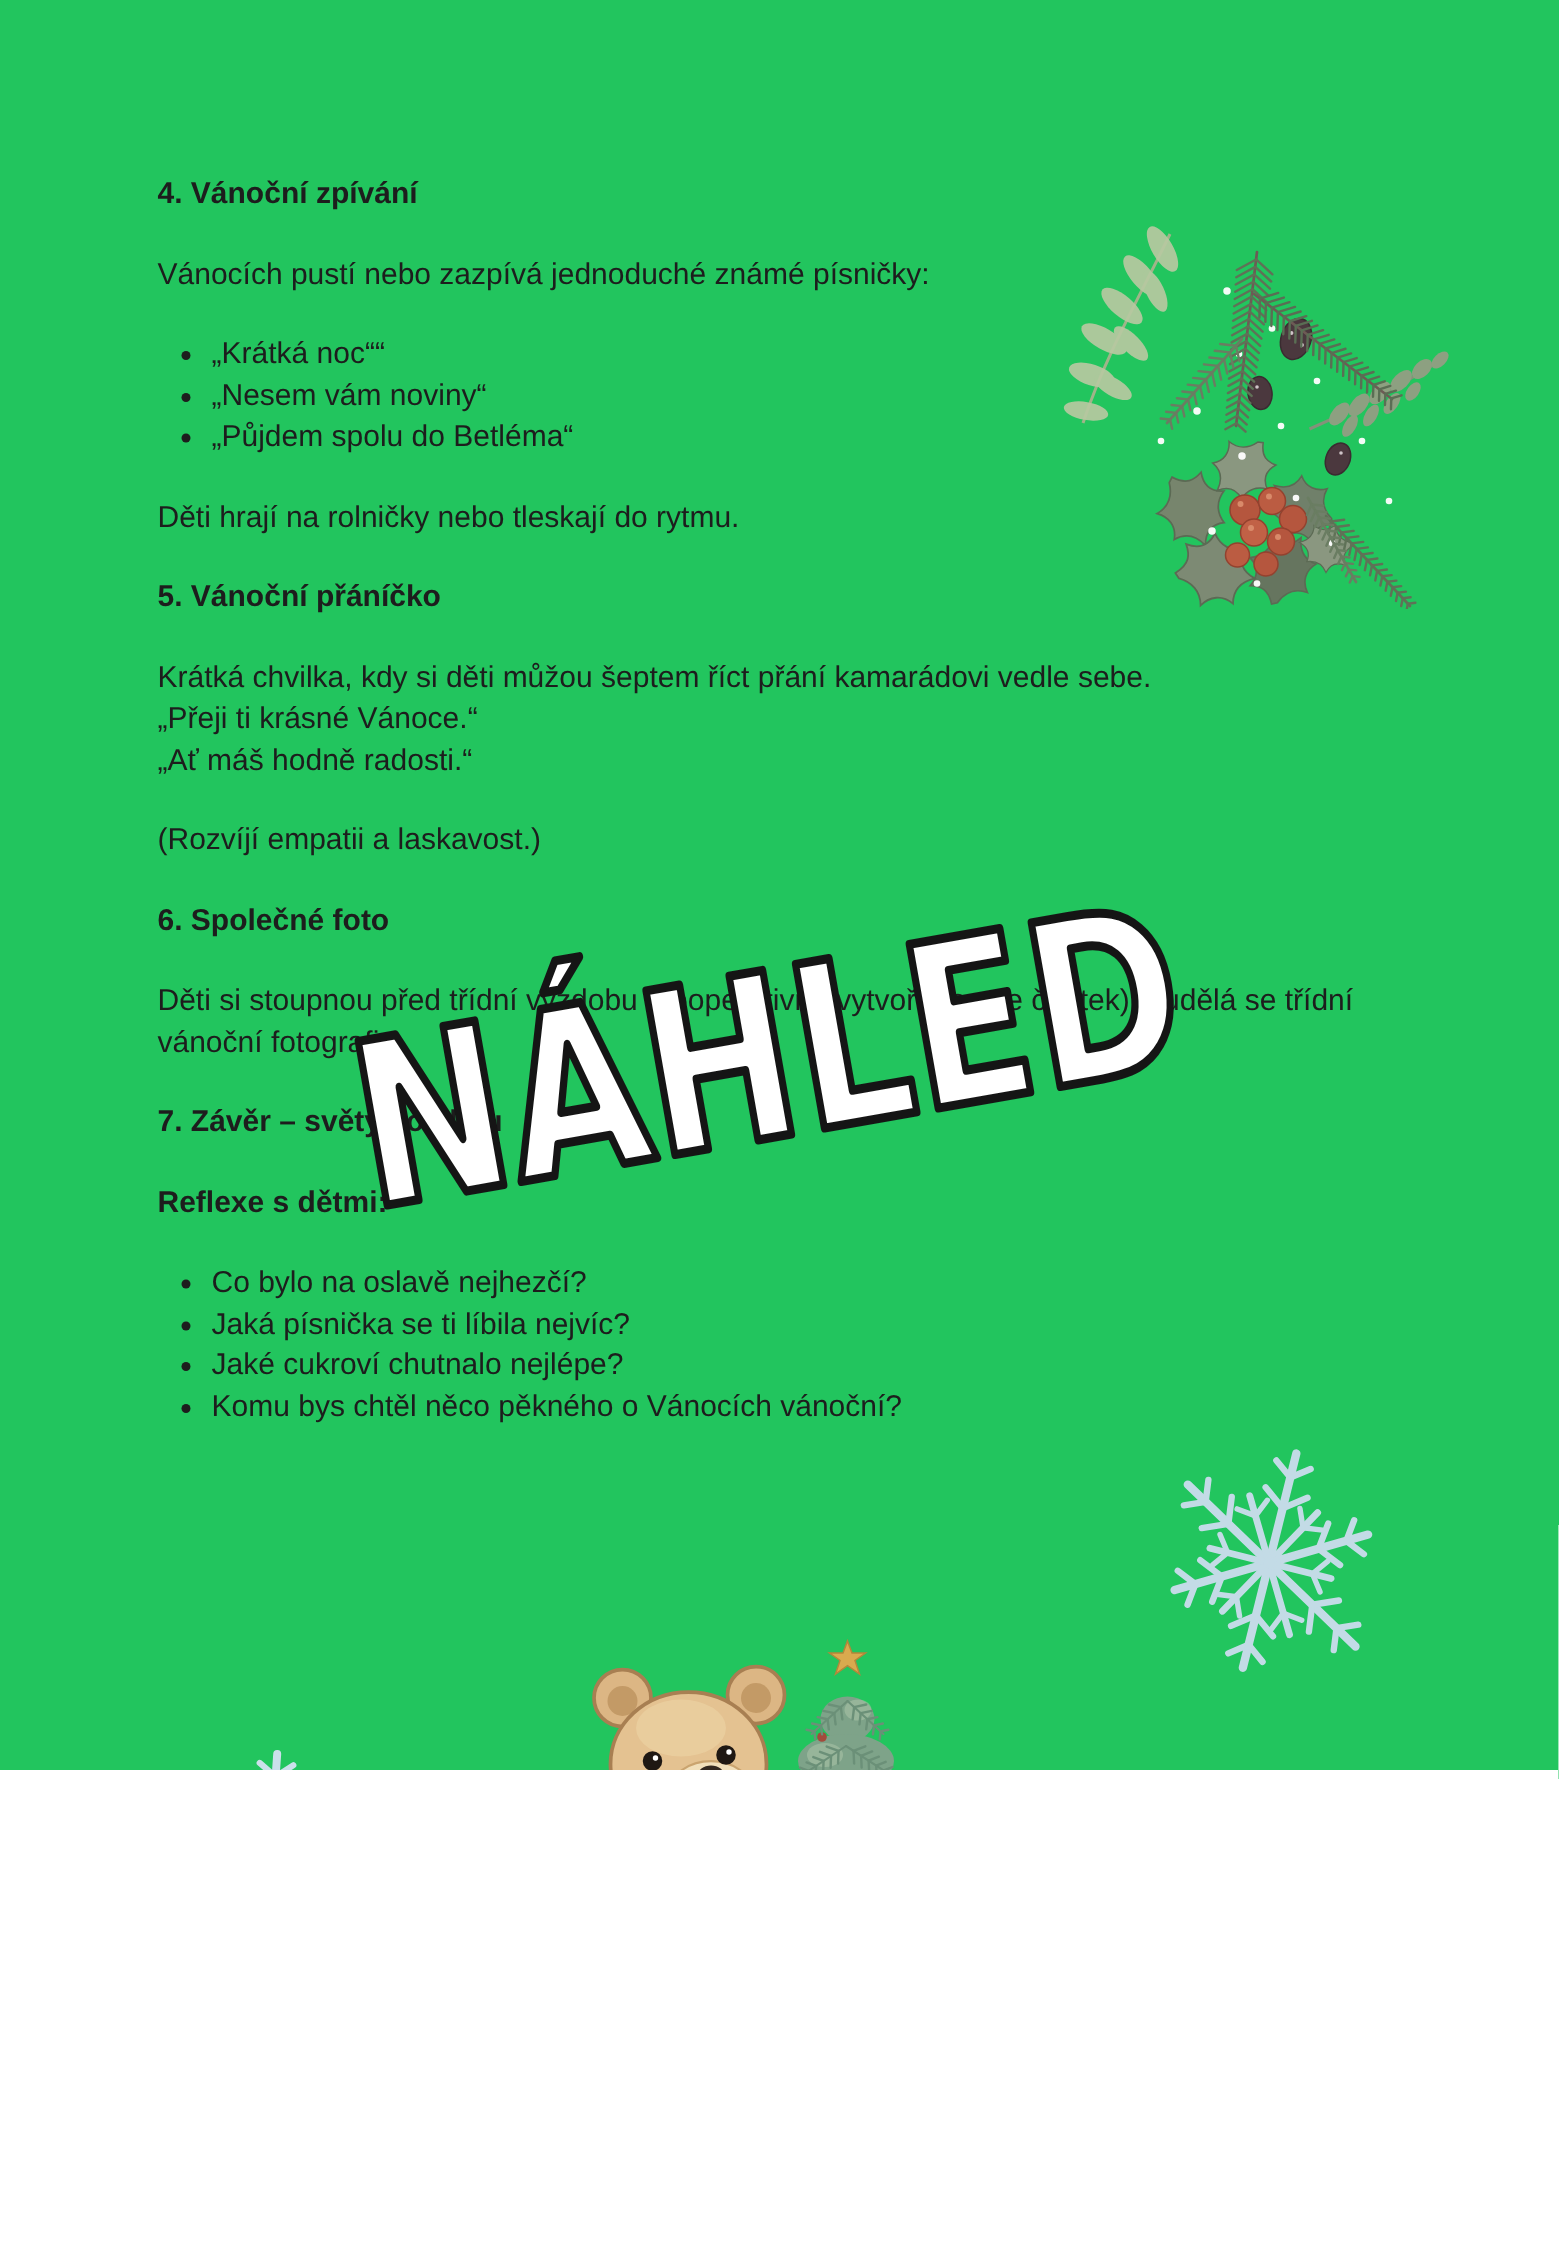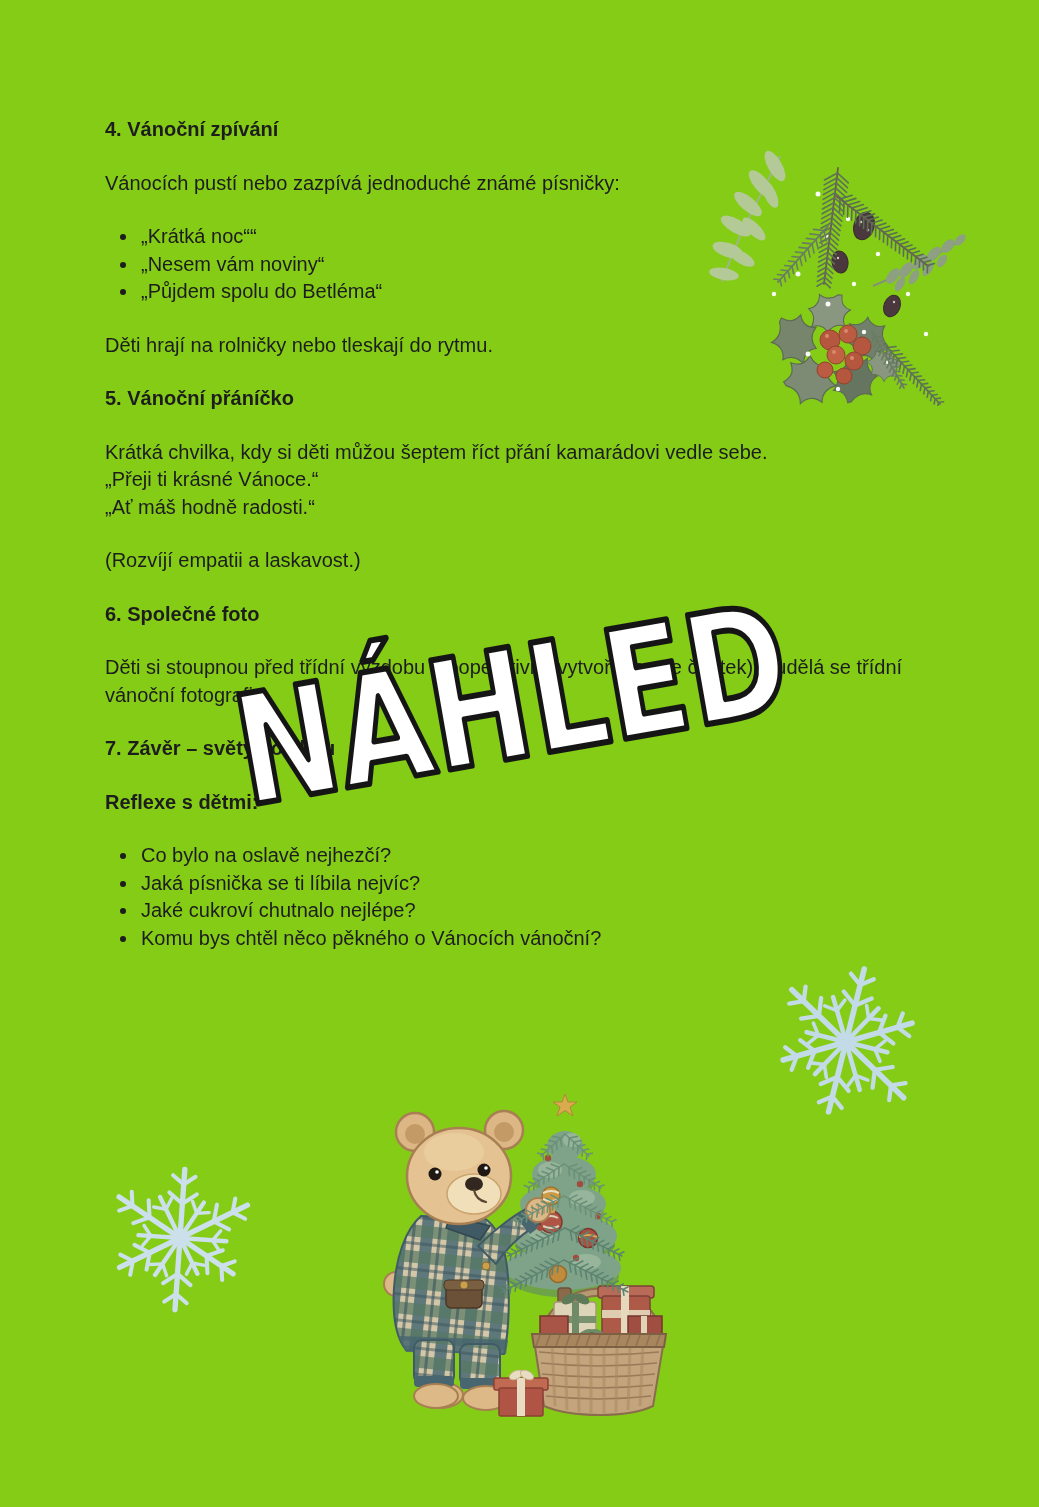--- a/index.html
+++ b/index.html
@@ -1,19 +1,19 @@
 <!DOCTYPE html>
 <html lang="cs"><head>
 <meta charset="utf-8">
 <style>
   html,body{margin:0;padding:0;background:#ffffff;}
   .page{
     position:relative;
-    width:1039px;height:1507px;
-    background:#84cc16;
+    width:1039px;height:1180px;
+    background:#22c55e;
     overflow:hidden;
     font-family:"Liberation Sans","DejaVu Sans",sans-serif;
     color:#1d1d1d;
   }
   .content{
     position:absolute;left:105px;top:116px;width:832px;
     font-size:20px;line-height:27.5px;
     z-index:2;
   }
   .content > * { margin:0; }

